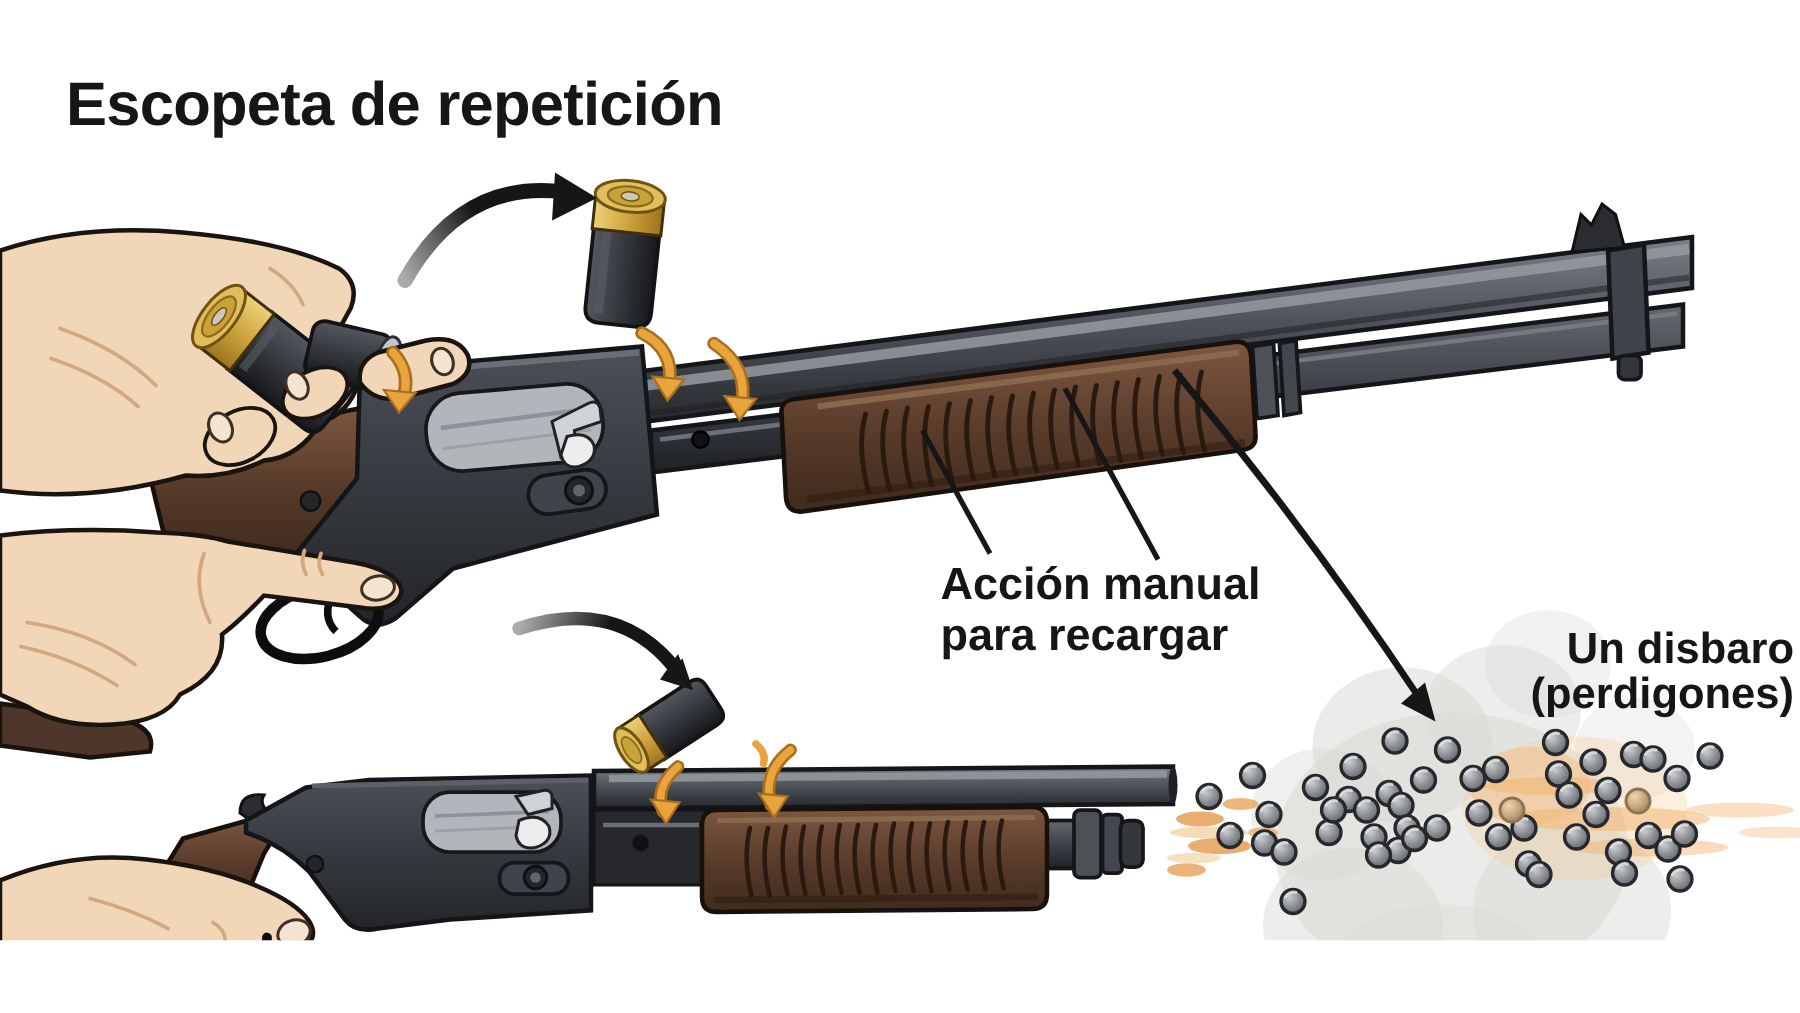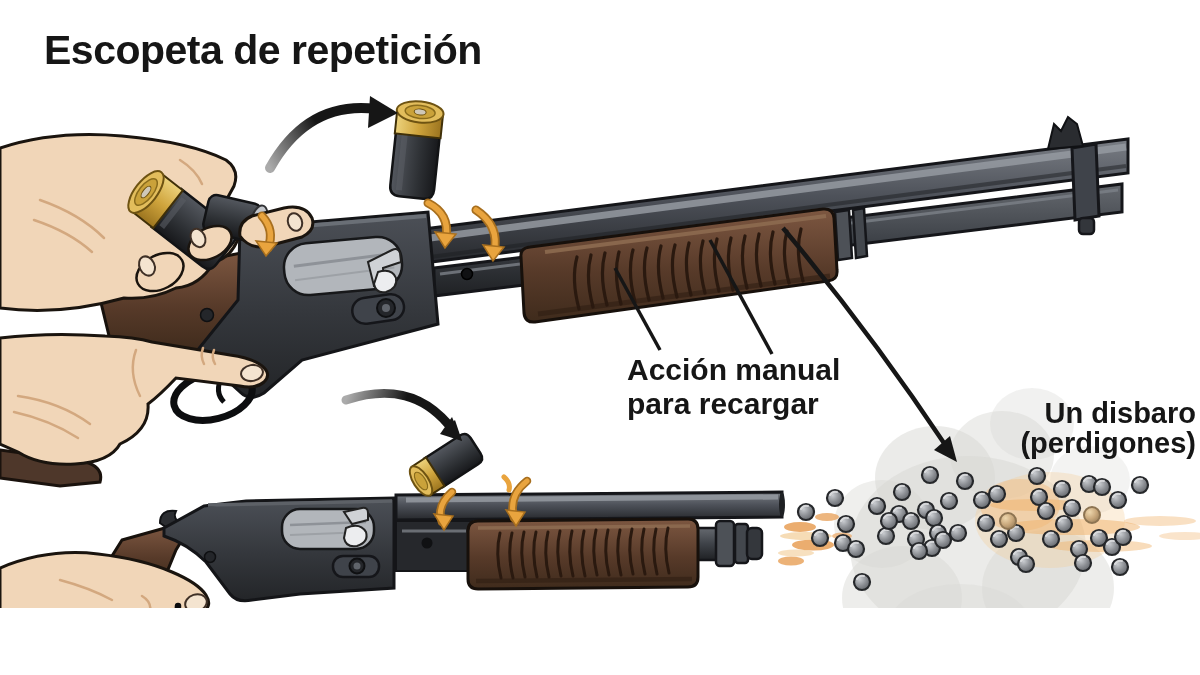--- a/index.html
+++ b/index.html
@@ -1,17 +1,17 @@
 <!DOCTYPE html>
 <html><head>
 <meta charset="utf-8">
 <style>
   html,body{margin:0;padding:0;background:#ffffff;}
   .stage{position:relative;width:1200px;height:608px;background:#ffffff;overflow:hidden;
-         font-family:"Liberation Sans",sans-serif;}
+         font-family:"Liberation Sans",sans-serif;margin-top:19px;}
   .stage svg{position:absolute;left:0;top:0;}
   text{font-family:"Liberation Sans",sans-serif;font-weight:bold;fill:#161616;}
   .title-text{font-size:41px;letter-spacing:-0.5px;}
   .label-text{font-size:30px;}
   .label-text-sm{font-size:29px;}
 </style>
 </head>
 <body>
 
 <div class="stage">

